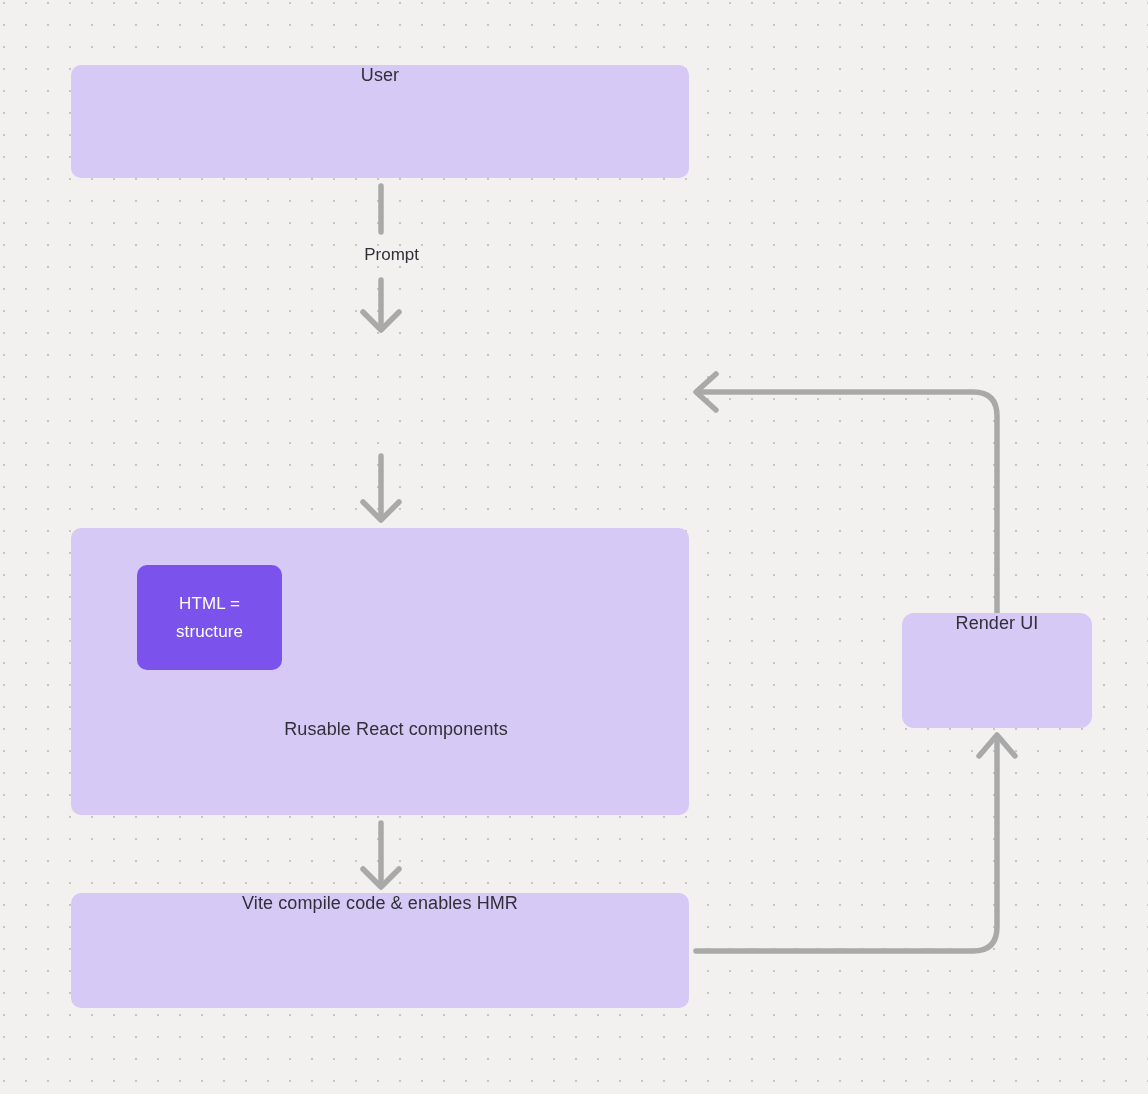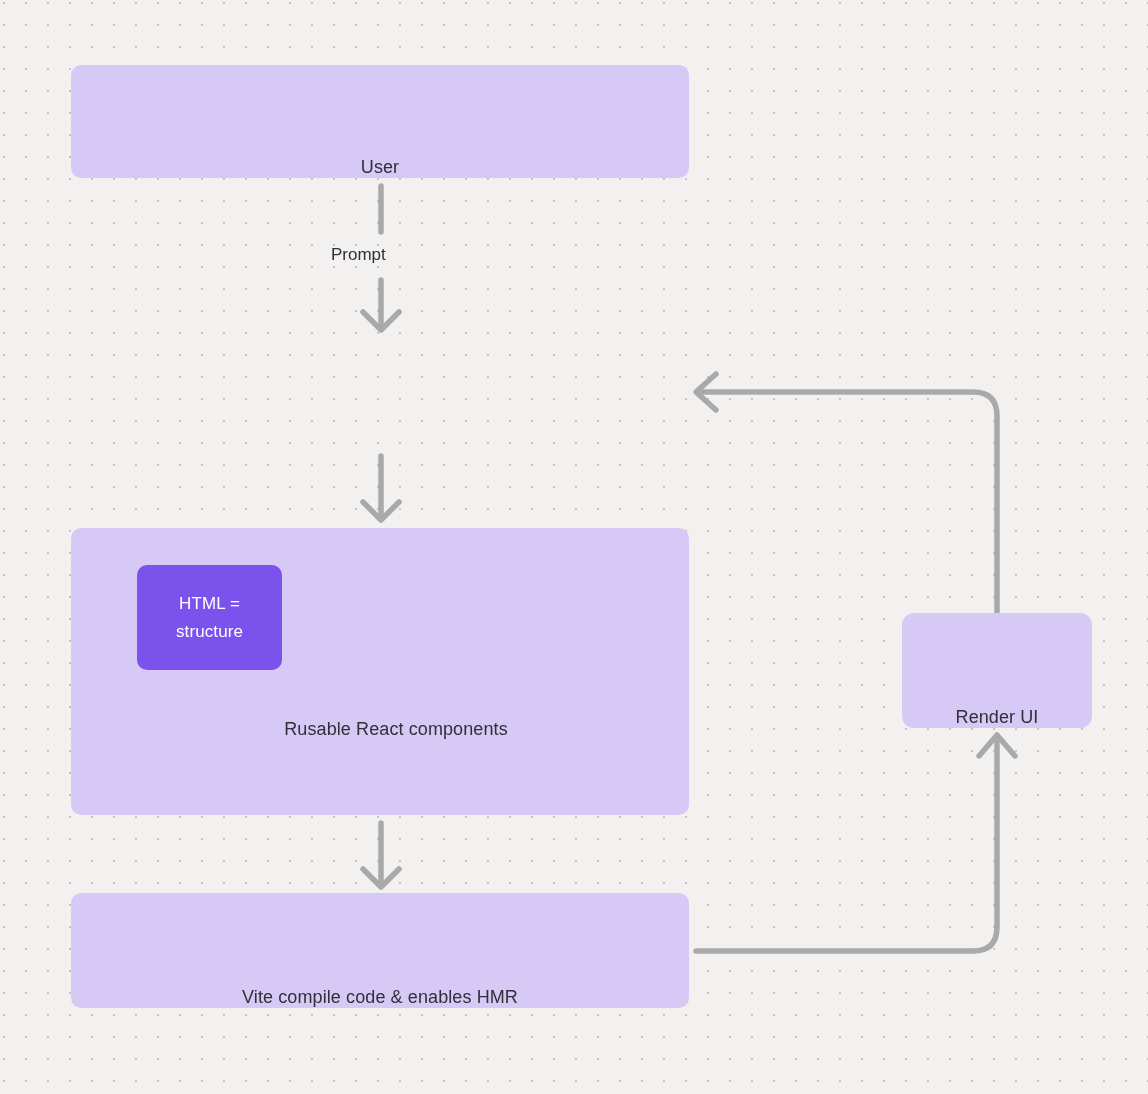--- a/index.html
+++ b/index.html
@@ -17,21 +17,21 @@
   .canvas{
     position:relative;width:1148px;height:1094px;
     background-color:var(--background);
     background-image:radial-gradient(circle,var(--dot) 1.2px,rgba(0,0,0,0) 1.3px);
     background-size:22px 22px;
     background-position:-7px -8px;
   }
   .connectors{position:absolute;left:0;top:0;width:1148px;height:1094px;pointer-events:none;}
   .connectors path{fill:none;stroke:var(--connector);stroke-width:5.5;stroke-linecap:round;stroke-linejoin:round;}
   .node{
-    position:absolute;display:flex;align-items:flex-end;justify-content:center;
+    position:absolute;display:flex;align-items:flex-start;justify-content:center;
     background:var(--node-fill);border-radius:10px;
     color:var(--text);font-size:18px;font-weight:500;letter-spacing:.1px;
   }
   .node-user{left:71px;top:65px;width:618px;height:113px;}
   .node-web-application{left:71px;top:335px;width:618px;height:113px;}
   .node-components-group{left:71px;top:528px;width:618px;height:287px;display:block;}
   .node-vite{left:71px;top:893px;width:618px;height:115px;}
   .node-render-ui{left:902px;top:613px;width:190px;height:115px;border-radius:12px;}
   .subnode{
     position:absolute;top:37px;width:145px;height:105px;
@@ -40,21 +40,21 @@
     border-radius:10px;font-size:17px;font-weight:500;line-height:28px;padding:0 28px;
   }
   .subnode-1{left:66px;}
   .subnode-2{left:237px;}
   .subnode-3{left:407px;}
   .group-caption{
     position:absolute;left:0;right:0;top:191px;text-align:center;
     color:var(--text);font-size:18px;font-weight:500;padding-left:32px;
   }
   .edge-label{
-    position:absolute;left:331px;top:245px;width:100px;text-align:left;
+    position:absolute;left:319px;top:245px;width:100px;text-align:right;
     color:var(--text);font-size:17px;font-weight:500;
   }
 </style>
 </head>
 <body>
 
 <div class="canvas">
 
   <svg class="connectors" viewBox="0 0 1148 1094" xmlns="http://www.w3.org/2000/svg">
     <g>

